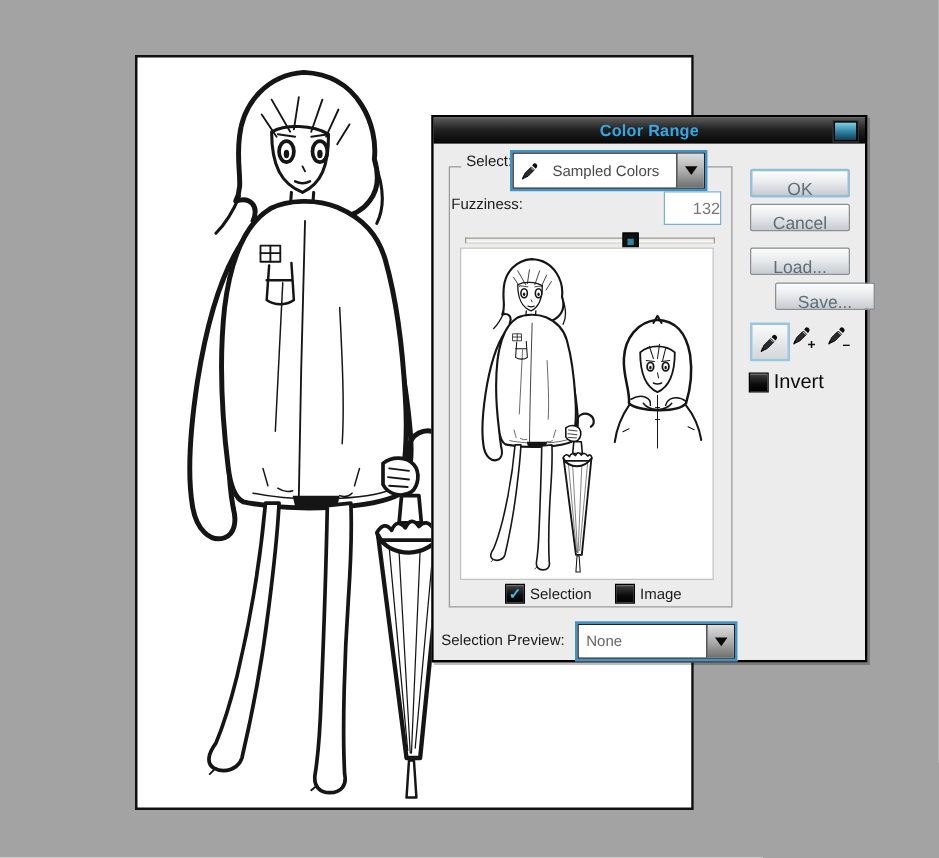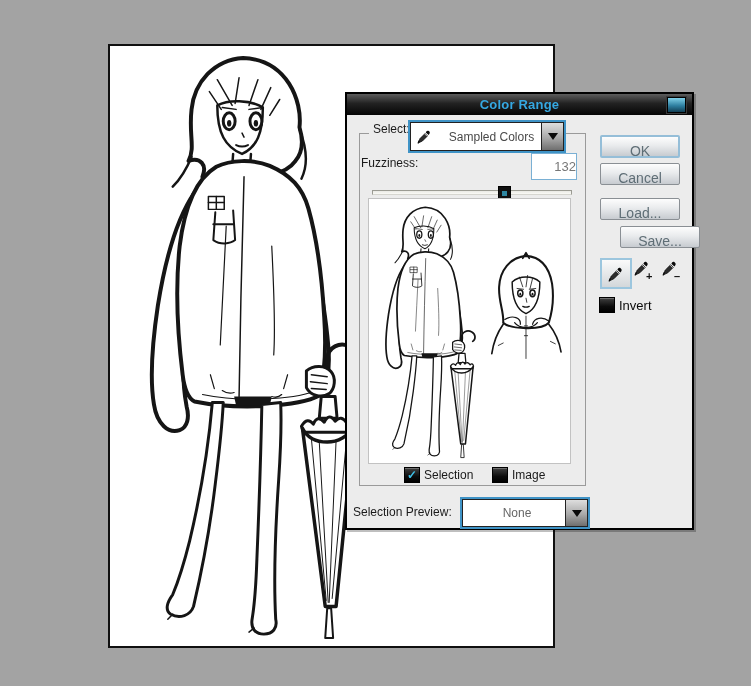--- a/index.html
+++ b/index.html
@@ -26,21 +26,21 @@
   .dlg-body{position:absolute;left:0;right:0;top:21px;bottom:0;background:#ececec;font-size:12px;color:#1a1a1a;}
 
   .groupframe{position:absolute;left:12px;top:18px;width:225px;height:351px;
     border:1px solid #9a9a9a;}
 
   .lbl{position:absolute;background:#ececec;padding:0 4px;white-space:nowrap;}
 
   
   .dropdown{position:absolute;background:#fff;border:2px solid #3f93c6;cursor:pointer;}
   .dropdown .inner{position:absolute;inset:0;border:1px solid #222;display:flex;align-items:center;}
-  .dropdown .val{flex:1;padding-left:6px;color:#4a4a4a;white-space:nowrap;overflow:hidden;text-align:center;}
+  .dropdown .val{flex:1;padding-left:6px;color:#4a4a4a;white-space:nowrap;overflow:hidden;}
   .dd-btn{width:21px;align-self:stretch;border-left:1px solid #222;
     background:linear-gradient(180deg,#dedede 0%,#a9a9a9 55%,#6f6f6f 100%);
     display:flex;align-items:center;justify-content:center;cursor:pointer;}
   .tri{width:0;height:0;border-left:5px solid transparent;border-right:5px solid transparent;border-top:7px solid #0a0a0a;}
 
   .select-dd{left:61px;top:5px;width:154px;height:29px;}
   .select-dd .eyedrop{margin-left:6px;margin-right:4px;flex:0 0 auto;}
 
   .numbox{position:absolute;left:184px;top:38px;width:44px;height:25px;background:#fff;
     border:1px solid #7ab0d4;display:flex;align-items:center;justify-content:flex-end;
@@ -81,21 +81,21 @@
 
   .droppers{position:absolute;left:253px;top:143px;width:90px;height:30px;}
   .dropper-main{position:absolute;left:0;top:0;width:28px;height:27px;
     background:linear-gradient(180deg,#fafafa,#d3d7da);border:2px solid #9cc6de;
     display:flex;align-items:center;justify-content:center;cursor:pointer;}
   .dropper{position:absolute;top:2px;width:24px;height:24px;display:flex;align-items:flex-start;cursor:pointer;}
   .dropper-plus{left:34px;} .dropper-minus{left:62px;}
   .dropper .sign{font-size:11px;font-weight:bold;color:#111;margin:10px 0 0 -4px;}
 
   .invert{position:absolute;left:252px;top:182px;display:flex;align-items:center;gap:4px;}
-  .invert .inv-label{font-size:13px;color:#0a0a0a;}
+  .invert .inv-label{font-size:16px;color:#0a0a0a;}
 
   svg .ln{fill:none;stroke:#151515;stroke-linecap:round;stroke-linejoin:round;}
   svg .fw{fill:#fff;stroke:#151515;stroke-linecap:round;stroke-linejoin:round;}
 </style>
 </head>
 <body>
 
 <svg width="0" height="0" style="position:absolute" aria-hidden="true">
   <defs>
     <symbol id="girl" viewBox="0 0 250 604">

